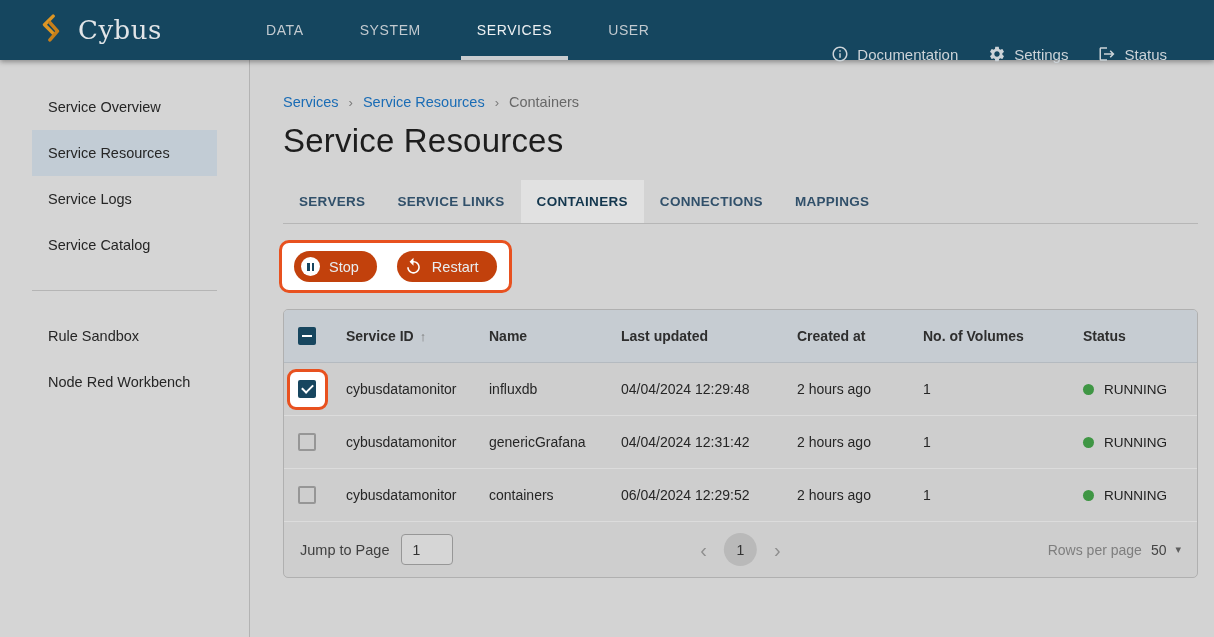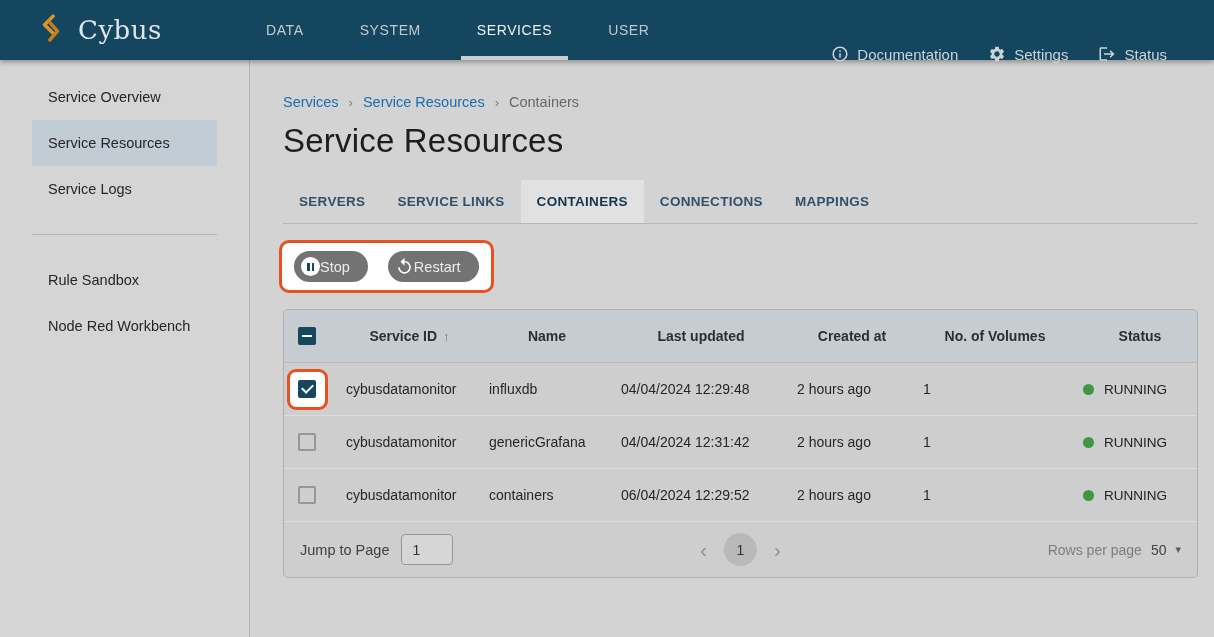--- a/index.html
+++ b/index.html
@@ -27,21 +27,21 @@
     content: ""; position: absolute; left: 0; right: 0; bottom: 0; height: 4px; background: #c9cdd0;
   }
   .nav-right { margin-left: auto; display: flex; align-items: center; gap: 30px; padding-right: 47px; }
   .nav-right-item { display: flex; align-items: center; gap: 8px; color: #ccd3d8; font-size: 15px; cursor: pointer; margin-top: 48px; }
   .nav-right-item svg { display: block; }
 
   
   .shell { display: flex; height: 577px; }
   .sidebar {
     width: 250px; background: #d5d5d5; border-right: 1px solid #b3b3b3;
-    padding-top: 14px; flex-shrink: 0;
+    padding-top: 24px; flex-shrink: 0;
   }
   .side-item {
     margin: 0 32px; padding: 15px 16px; font-size: 14.5px; color: #262626; cursor: pointer;
   }
   .side-item.selected { background: #c2ccd5; }
   .side-divider { height: 1px; background: #b5b5b5; margin: 22px 32px; }
 
   .content { flex: 1; padding: 0 16px 0 33px; }
 
   
@@ -60,42 +60,42 @@
     color: #31506a; cursor: pointer; white-space: nowrap;
   }
   .tab.active { color: #14374e; background: rgba(255,255,255,.32); }
 
   
   .actions-annotation {
     margin-top: 16px; margin-left: -4px; display: inline-flex; gap: 20px;
     background: #ffffff; border: 3px solid #e8511f; border-radius: 10px; padding: 8px 12px;
   }
   .pill-btn {
-    display: inline-flex; align-items: center; background: #737373; color: #e9edf0;
+    display: inline-flex; align-items: center; gap: 9px; background: #c2410c; color: #e9edf0;
     border: none; border-radius: 16px; height: 31px; padding: 0 18px 0 7px;
     font-family: "Liberation Sans", sans-serif; font-size: 14.5px; cursor: pointer;
   }
   .pause-circle {
     width: 19px; height: 19px; background: #ffffff; border-radius: 50%;
     display: inline-flex; align-items: center; justify-content: center; gap: 2px;
   }
   .pause-circle i { display: block; width: 2.5px; height: 8px; background: #17465f; }
 
   
   .table-card {
     margin-top: 16px; background: #cecece; border: 1px solid #b0b0b0; border-radius: 5px; overflow: hidden;
   }
   .trow {
     display: grid; grid-template-columns: 46px 143px 132px 176px 126px 160px 1fr;
     align-items: center; height: 53px;
   }
   .trow > div { padding-left: 16px; font-size: 14px; color: #262626; }
   .trow > .cb-cell { padding-left: 0; display: flex; align-items: center; justify-content: center; }
   .thead { background: #c6ccd2; border-bottom: 1px solid #b4bac0; }
-  .thead > div { font-weight: 700; font-size: 14px; color: #2e2e2e; text-align: center; }
+  .thead > div { font-weight: 700; font-size: 14px; color: #2e2e2e; }
   .tbody-row { border-bottom: 1px solid #dcdcdc; cursor: pointer; }
   .sort-wrap { display: inline-flex; align-items: center; gap: 6px; cursor: pointer; }
   .sort-arrow { color: #757575; font-size: 13px; font-weight: 400; }
 
   .checkbox { width: 18px; height: 18px; border-radius: 2px; cursor: pointer; position: relative; }
   .checkbox.unchecked { border: 2px solid #969696; background: transparent; }
   .checkbox.checked, .checkbox.indeterminate { background: #17465f; }
   .checkbox.checked::after {
     content: ""; position: absolute; left: 6px; top: 2.2px; width: 5px; height: 9px;
     border: solid #fff; border-width: 0 2.2px 2.2px 0; transform: rotate(45deg);
@@ -177,20 +177,21 @@
     </div>
   </div>
 </header>
 
 <div class="shell">
 
   <aside class="sidebar">
     <div class="side-item">Service Overview</div>
     <div class="side-item selected">Service Resources</div>
     <div class="side-item">Service Logs</div>
+    <div class="side-item">Service Catalog</div>
     <div class="side-divider"></div>
     <div class="side-item">Rule Sandbox</div>
     <div class="side-item">Node Red Workbench</div>
   </aside>
 
   <main class="content">
 
     <div class="breadcrumb">
       <span class="crumb-link">Services</span>
       <span class="crumb-sep">›</span>

